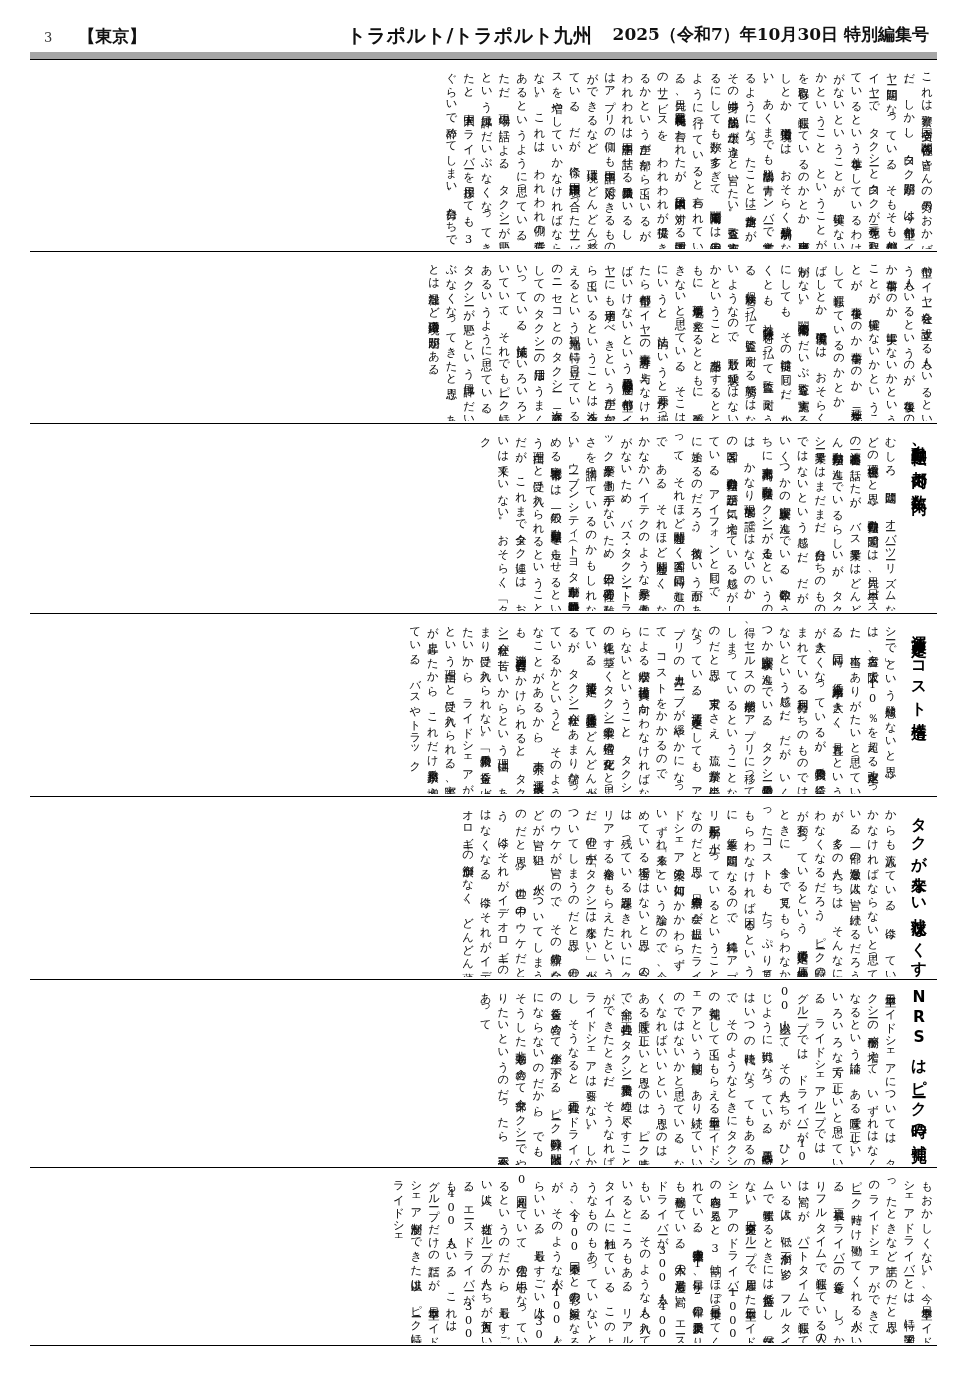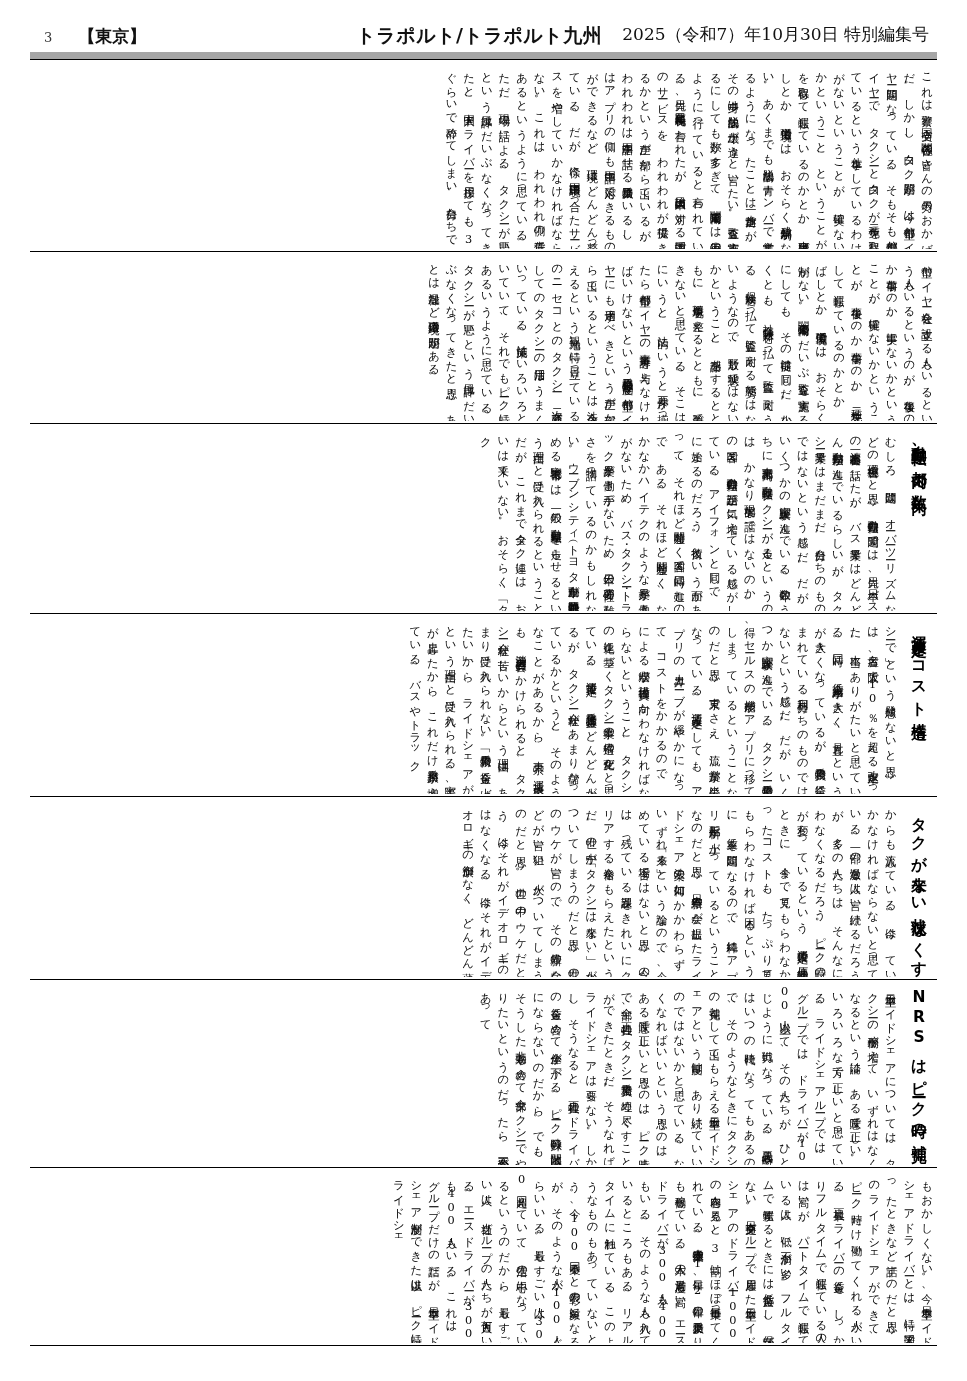--- a/index.html
+++ b/index.html
@@ -50,21 +50,21 @@
     line-height:1;
     padding-bottom:1px;
   }
   .mh-title{
     font-size:19px;
     font-weight:700;
     letter-spacing:0.5px;
   }
   .mh-date{
     font-size:17px;
-    font-weight:400;
+    font-weight:700;
     letter-spacing:0px;
   }
 
   
   .rule-thick{
     height:7px;
     background:#a6a6a6;
     margin:6px 30px 0 30px;
   }
 

